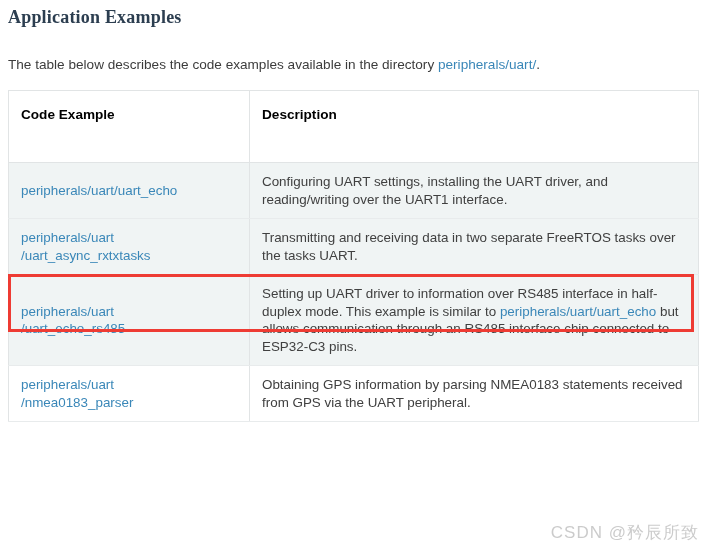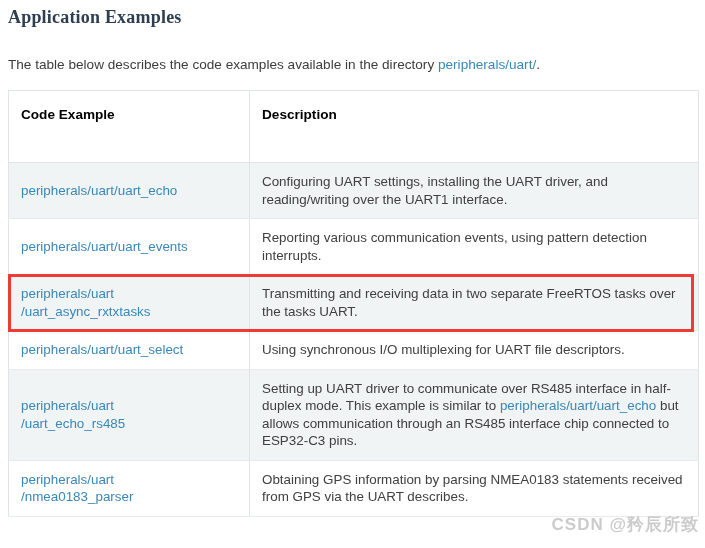--- a/index.html
+++ b/index.html
@@ -97,29 +97,28 @@
     border: 3px solid #ee3b33;
     box-sizing: border-box;
     pointer-events: none;
     z-index: 5;
   }
 
   
   .watermark {
     position: absolute;
     right: 6px;
-    bottom: 12px;
+    bottom: 4px;
     font-size: 17px;
     color: rgba(140, 140, 140, 0.45);
     letter-spacing: 1px;
     font-family: "Liberation Sans", sans-serif;
     white-space: nowrap;
     z-index: 9;
     user-select: none;
-    font-weight: bold;
   }
 
   
   .bottom-strip {
     position: absolute;
     left: 0;
     bottom: 0;
     width: 705px;
     height: 8px;
     background: #ffffff;
@@ -145,52 +144,40 @@
         <th>Description</th>
       </tr>
     </thead>
     <tbody id="table-body">
         <tr class="odd">
           <td class="code-cell">
             <a class="link frag" href="#">peripherals/uart/uart_echo</a>
           </td>
           <td><span>Configuring UART settings, installing the UART driver, and reading/writing over the UART1 interface.</span></td>
         </tr>
-        <tr class="even">
-          <td class="code-cell">
-            <a class="link frag" href="#">peripherals/uart/uart_events</a>
-          </td>
-          <td><span>Reporting various communication events, using pattern detection interrupts.</span></td>
-        </tr>
         <tr class="odd">
           <td class="code-cell">
             <a class="link frag" href="#">peripherals/uart</a>
             <a class="link frag" href="#">/uart_async_rxtxtasks</a>
           </td>
           <td><span>Transmitting and receiving data in two separate FreeRTOS tasks over the tasks UART.</span></td>
         </tr>
-        <tr class="even">
-          <td class="code-cell">
-            <a class="link frag" href="#">peripherals/uart/uart_select</a>
-          </td>
-          <td><span>Using synchronous I/O multiplexing for UART file descriptors.</span></td>
-        </tr>
         <tr class="odd">
           <td class="code-cell">
             <a class="link frag" href="#">peripherals/uart</a>
             <a class="link frag" href="#">/uart_echo_rs485</a>
           </td>
-          <td><span>Setting up UART driver to communicate over RS485 interface in half-duplex mode. This example is similar to </span><a class="link" href="#">peripherals/uart/uart_echo</a><span> but allows communication through an RS485 interface chip connected to ESP32-C3 pins.</span></td>
+          <td><span>Setting up UART driver to information over RS485 interface in half-duplex mode. This example is similar to </span><a class="link" href="#">peripherals/uart/uart_echo</a><span> but allows communication through an RS485 interface chip connected to ESP32-C3 pins.</span></td>
         </tr>
         <tr class="even">
           <td class="code-cell">
             <a class="link frag" href="#">peripherals/uart</a>
             <a class="link frag" href="#">/nmea0183_parser</a>
           </td>
-          <td><span>Obtaining GPS information by parsing NMEA0183 statements received from GPS via the UART describes.</span></td>
+          <td><span>Obtaining GPS information by parsing NMEA0183 statements received from GPS via the UART peripheral.</span></td>
         </tr>
       </tbody>
   </table>
 </div>
 
 <div class="highlight-box" style="top: 273.5px; left: 8px; height: 58px; width: 686px;"></div>
 
 <div class="watermark">CSDN @矜辰所致</div>
 <div class="bottom-strip"></div>
 

